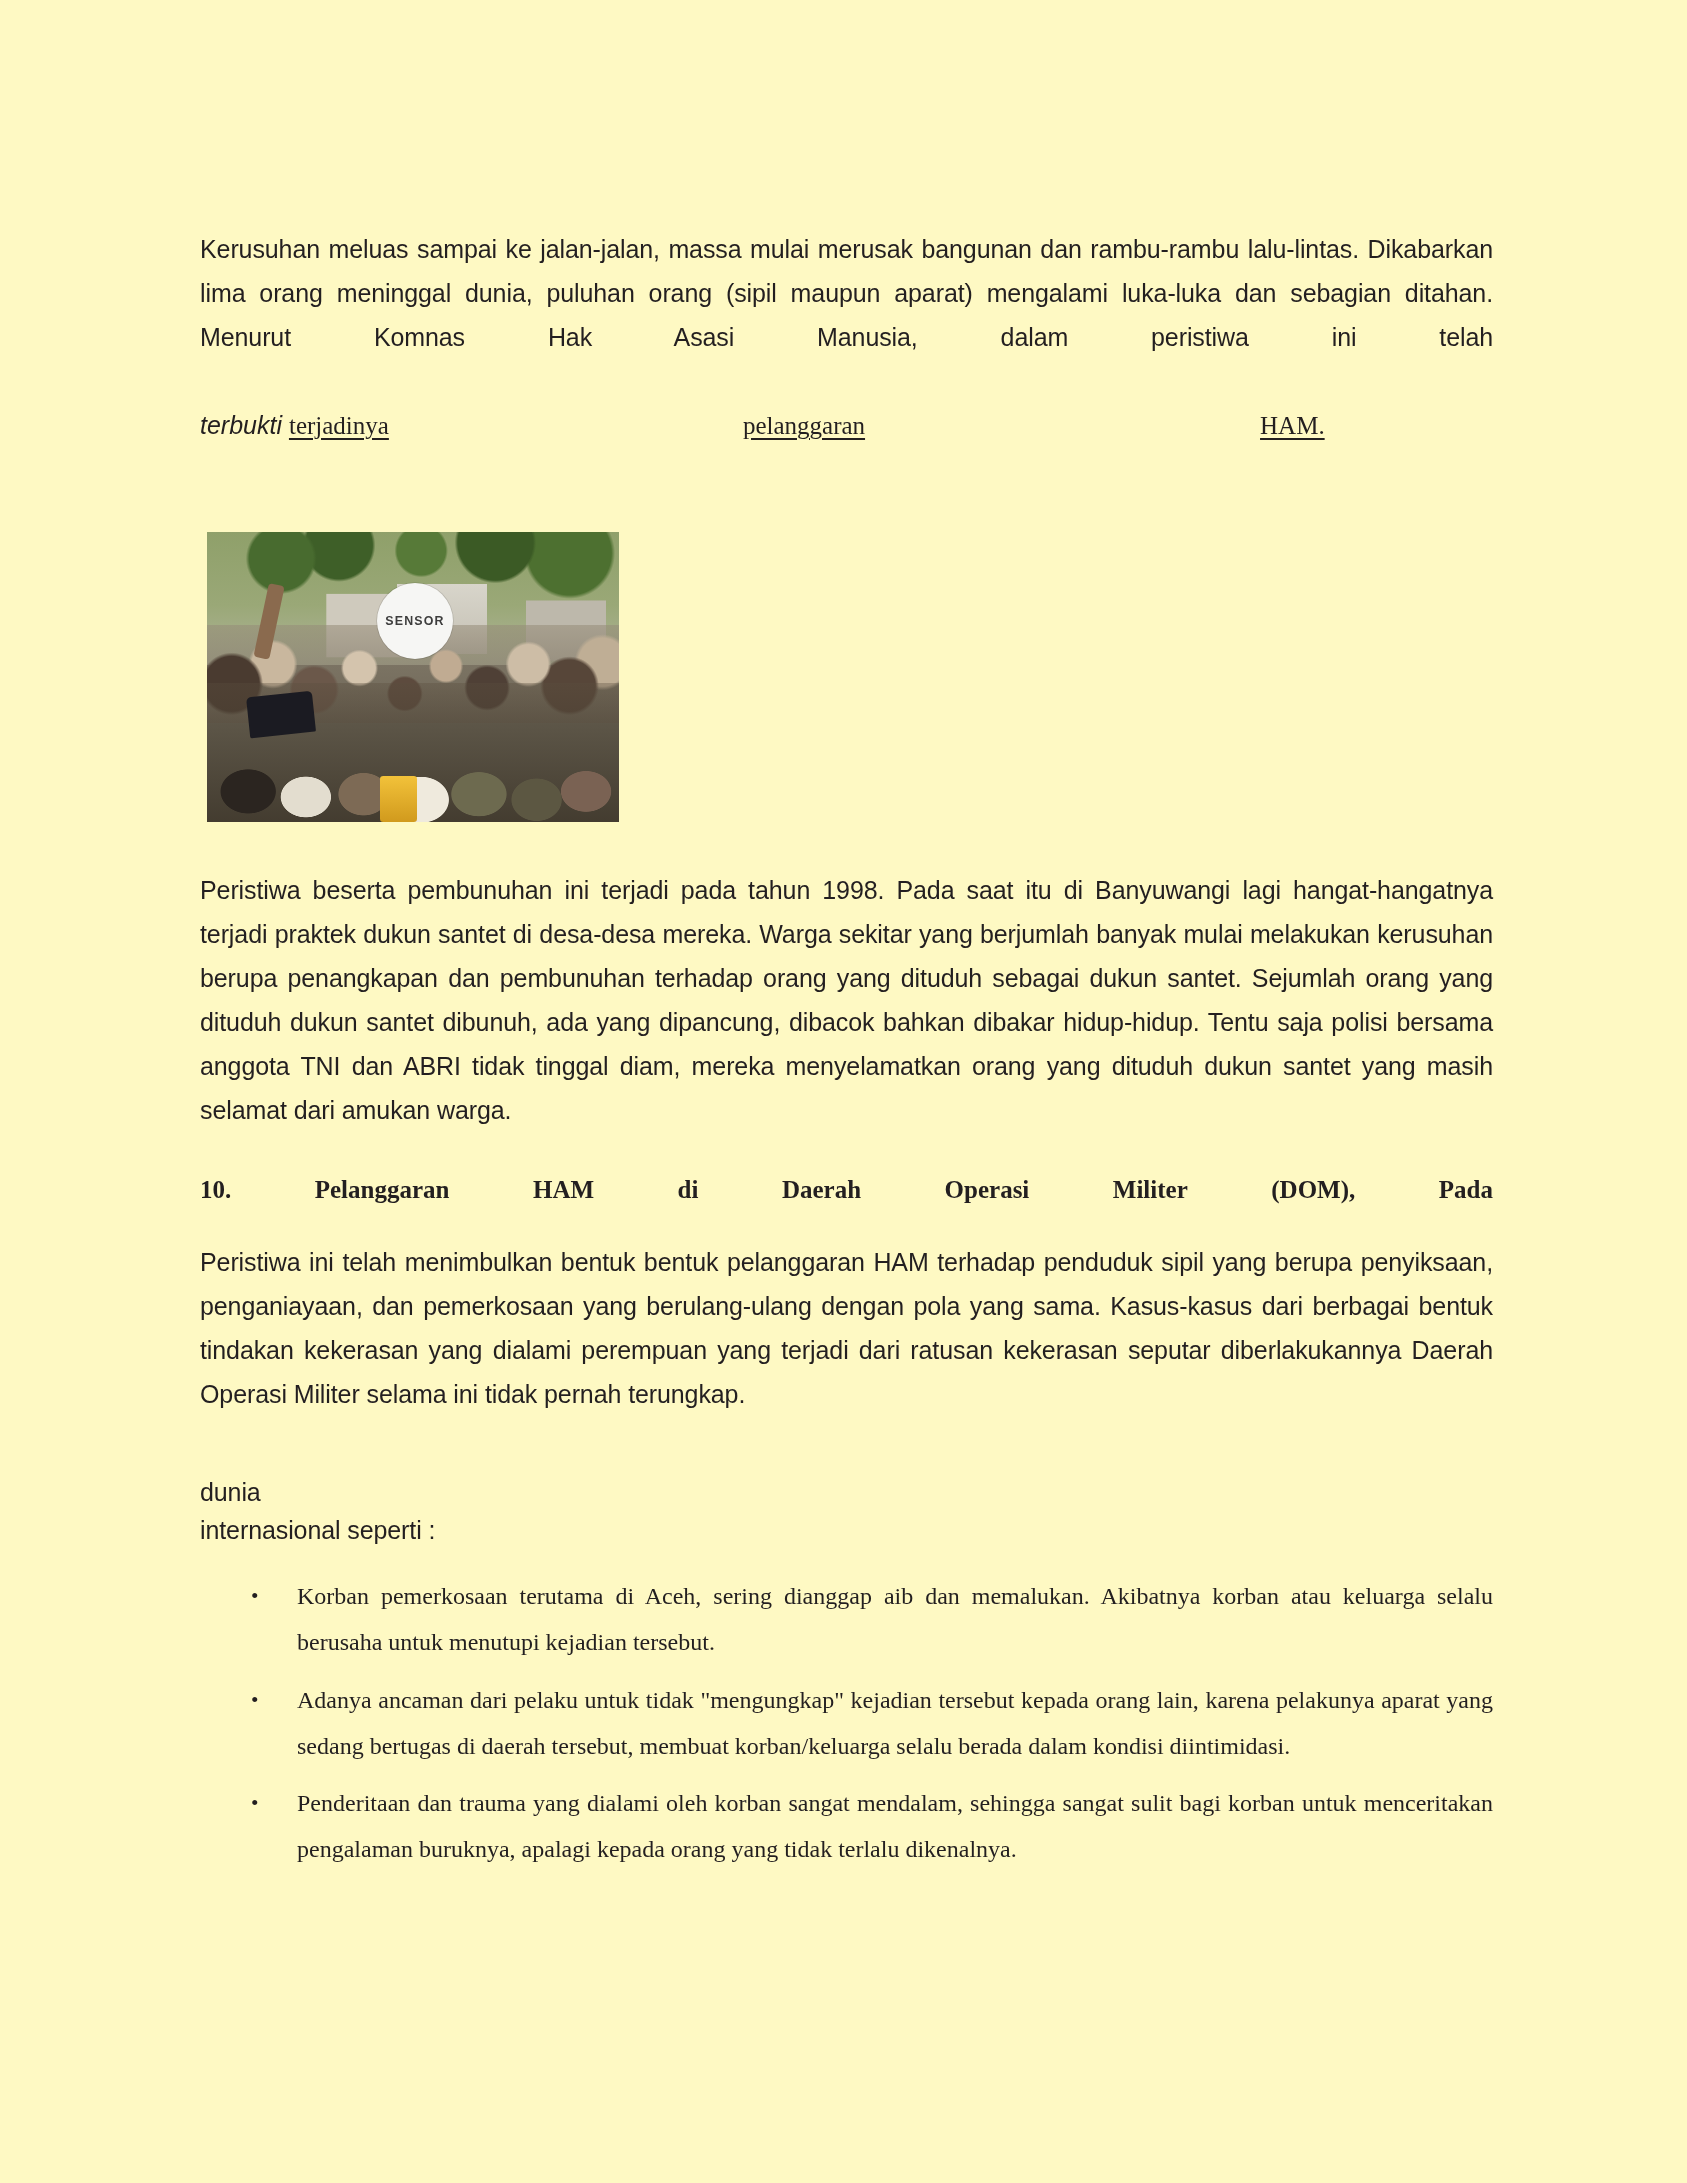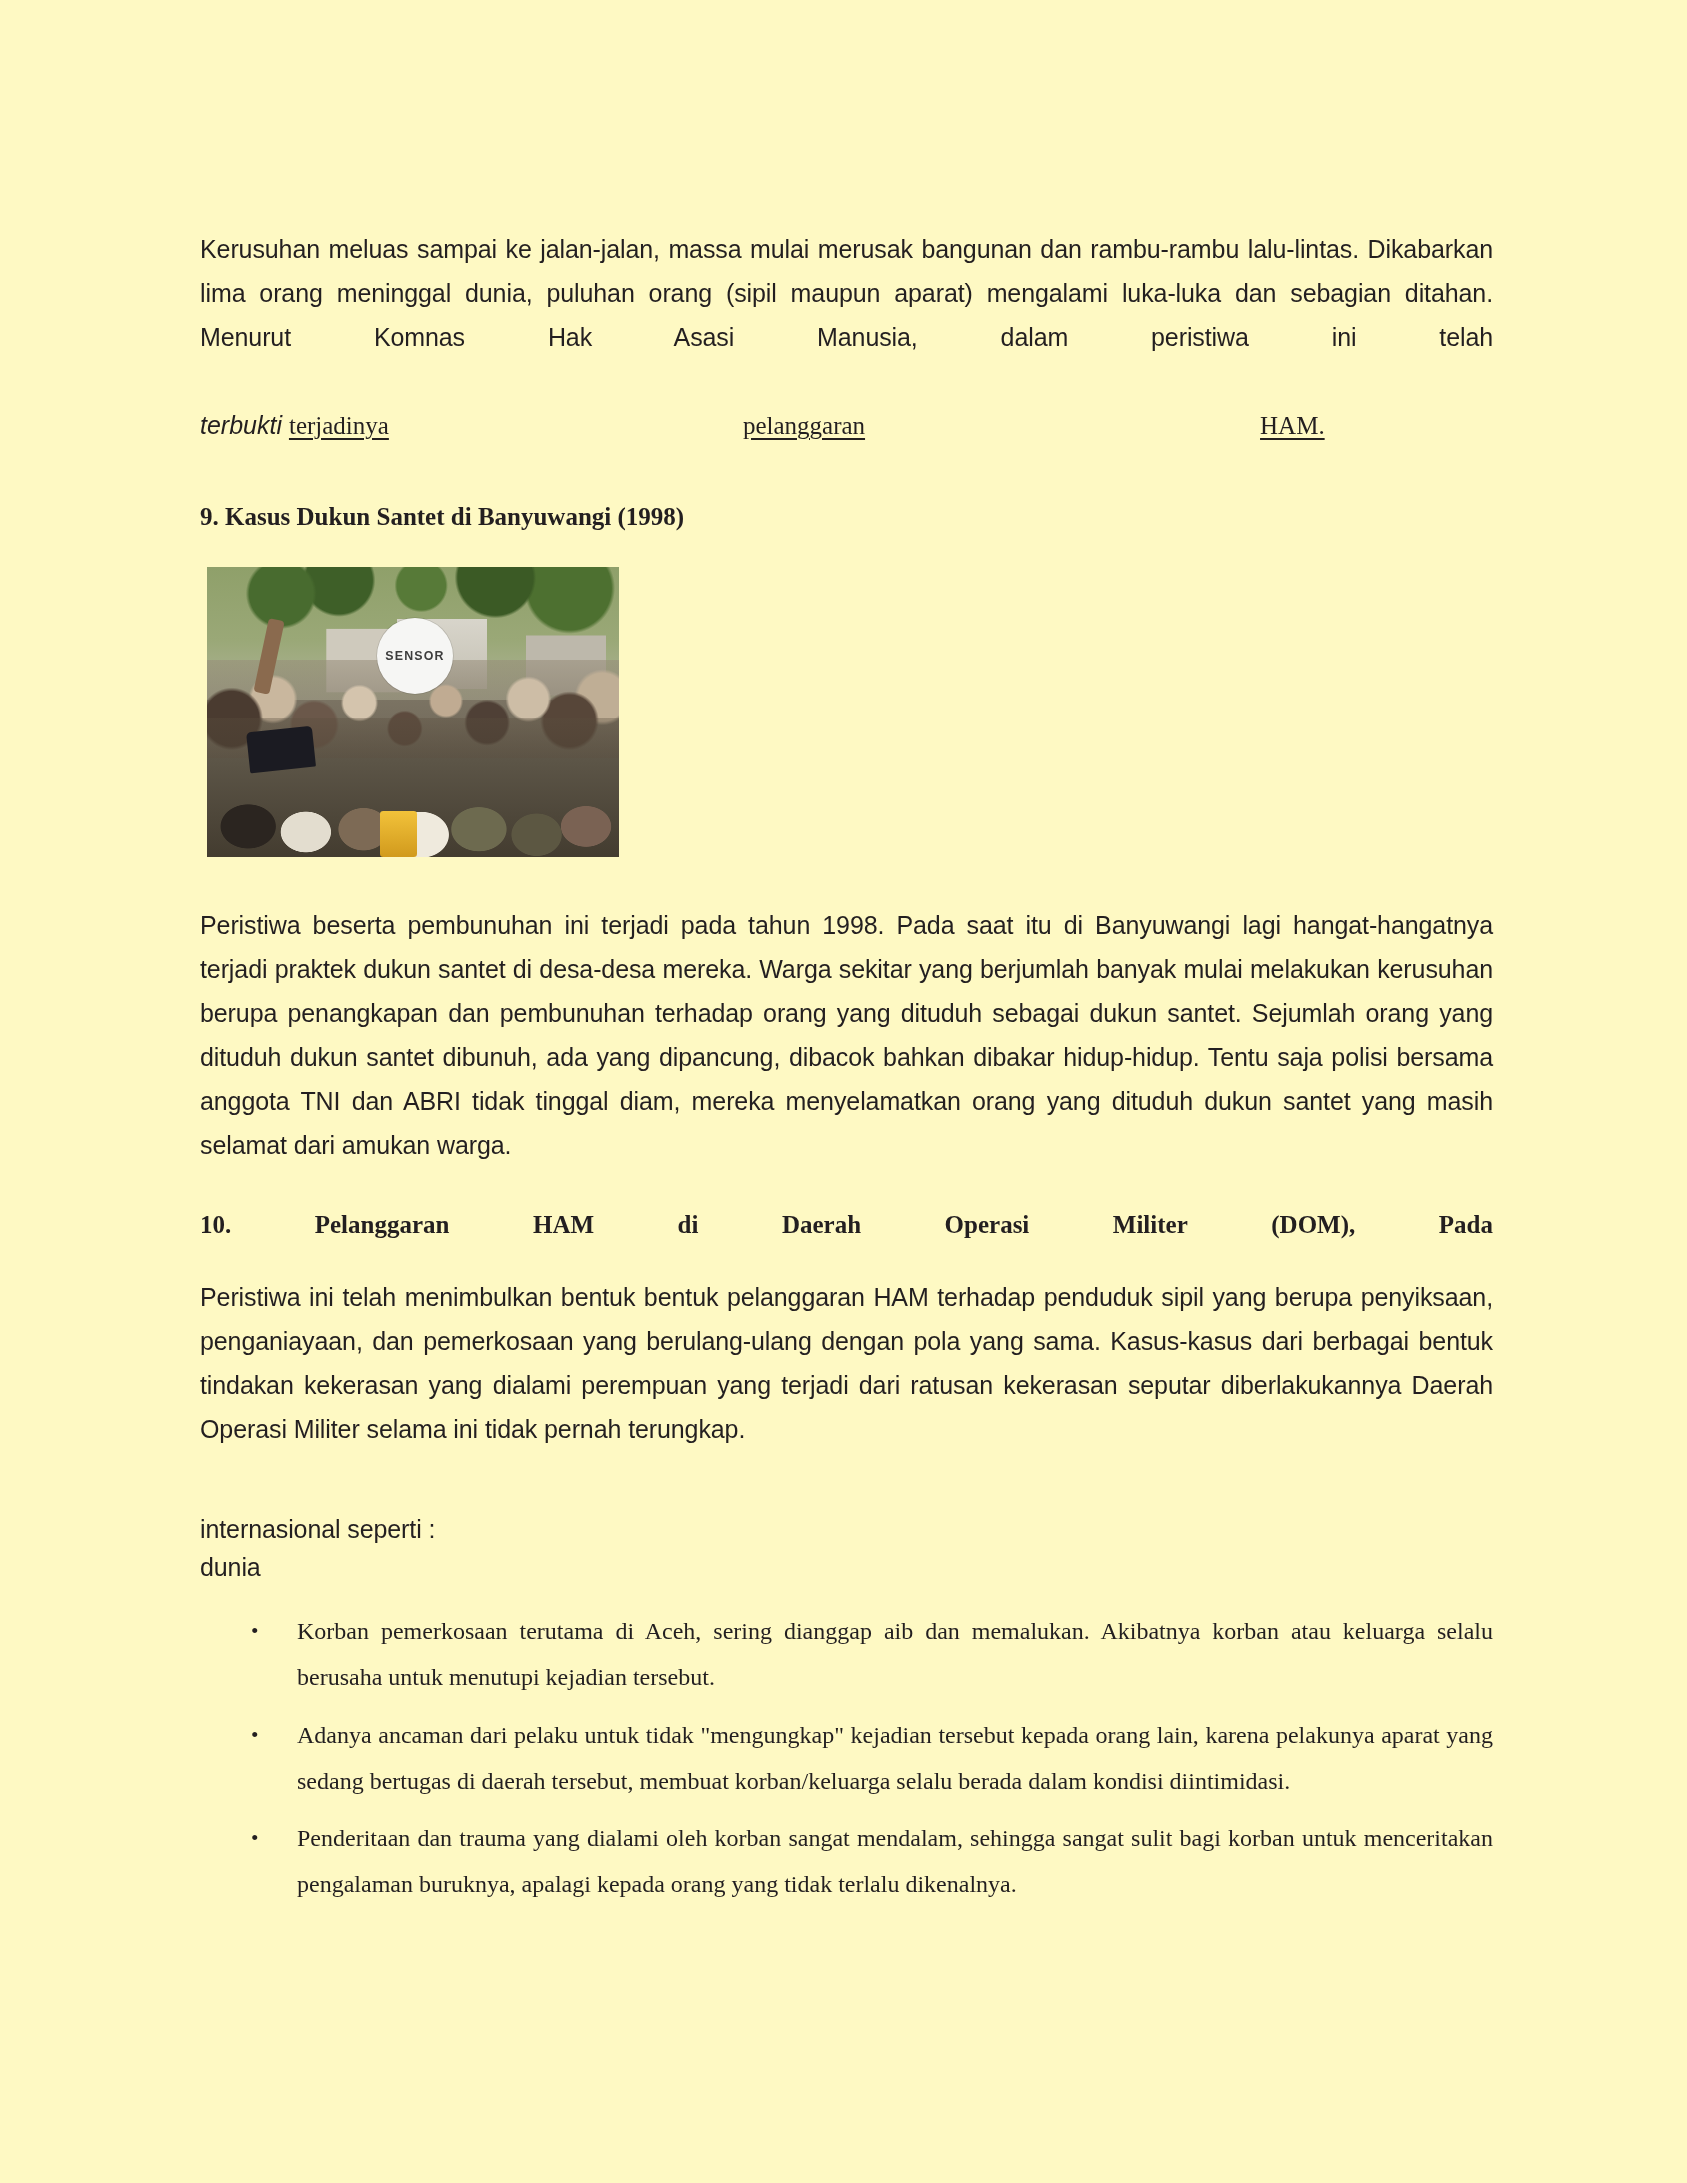--- a/index.html
+++ b/index.html
@@ -226,21 +226,20 @@
 
     <p class="body force-justify">Kerusuhan meluas sampai ke jalan-jalan, massa mulai merusak bangunan dan rambu-rambu lalu-lintas. Dikabarkan lima orang meninggal dunia, puluhan orang (sipil maupun aparat) mengalami luka-luka dan sebagian ditahan. Menurut Komnas Hak Asasi Manusia, dalam peristiwa ini telah</p>
 
     <div class="orphan-line">
       <span class="sans-part">terbukti</span>
       <span class="link-run">terjadinya</span><span class="link-run spacer-a"></span><span class="link-run">pelanggaran</span><span class="link-run spacer-b"></span><span class="link-run">HAM.</span>
     </div>
 
     <div class="gap-62"></div>
 
-    <h2 class="section">9. Kasus Dukun Santet di Banyuwangi (1998)</h2>
 
     <div class="gap-40"></div>
 
     <div class="figure-wrap">
       <div class="photo">
         <div class="sky"></div>
         <div class="buildings"></div>
         <div class="crowd-back"></div>
         <div class="arm"></div>
         <div class="crowd-front"></div>
@@ -269,22 +268,22 @@
       <span>(DOM),</span>
       <span>Pada</span>
     </h2>
 
     <div class="gap-40"></div>
 
     <p class="body">Peristiwa ini telah menimbulkan bentuk bentuk pelanggaran HAM terhadap penduduk sipil yang berupa penyiksaan, penganiayaan, dan pemerkosaan yang berulang-ulang dengan pola yang sama. Kasus-kasus dari berbagai bentuk tindakan kekerasan yang dialami perempuan yang terjadi dari ratusan kekerasan seputar diberlakukannya Daerah Operasi Militer selama ini tidak pernah terungkap.</p>
 
     <div class="gap-70"></div>
 
+    <p class="body" style="text-align:left; line-height:36px;">dunia</p>
     <p class="body" style="text-align:left; line-height:40px;">internasional seperti :</p>
-    <p class="body" style="text-align:left; line-height:36px;">dunia</p>
 
     <div class="gap-28"></div>
 
     <ul class="bullets">
       <li>
         <span class="marker">•</span>
         <span class="txt">Korban pemerkosaan terutama di Aceh, sering dianggap aib dan memalukan. Akibatnya korban atau keluarga selalu berusaha untuk menutupi kejadian tersebut.</span>
       </li>
       <li>
         <span class="marker">•</span>

